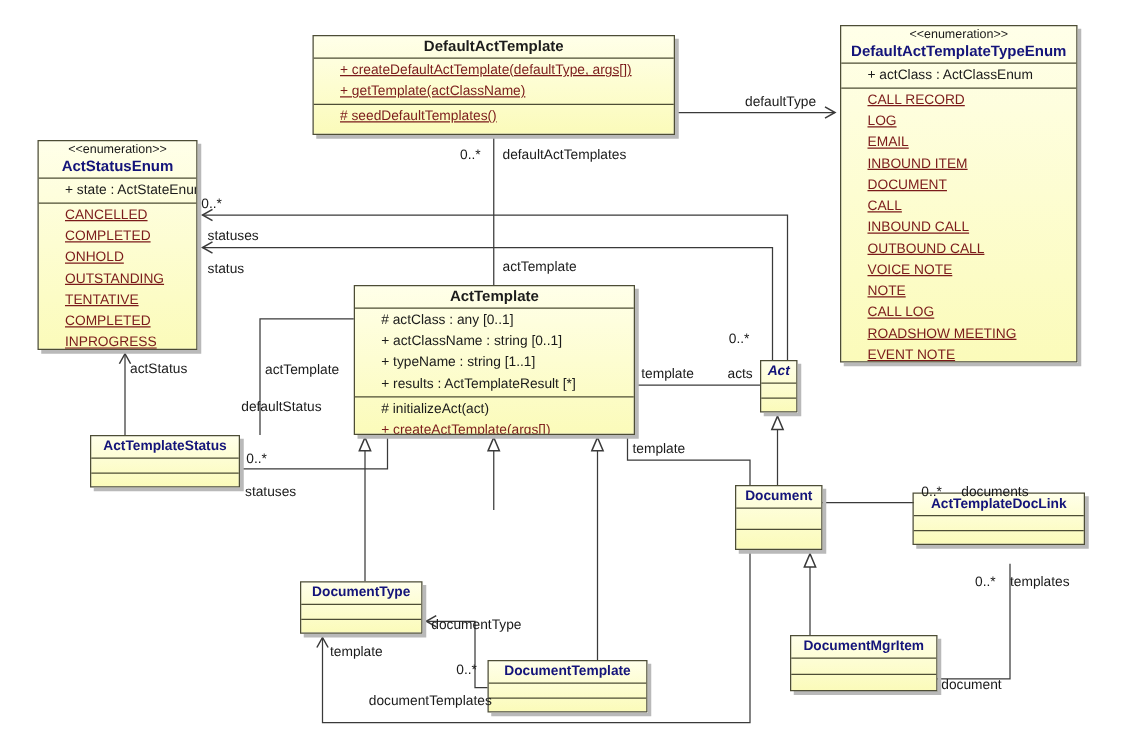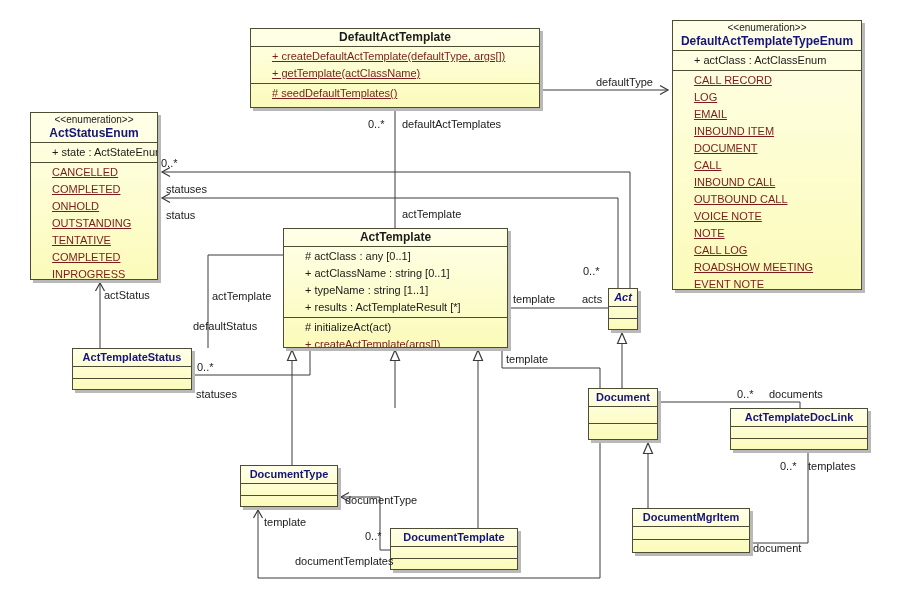--- a/index.html
+++ b/index.html
@@ -166,21 +166,21 @@
     <div class="uml-comp"></div>
     <div class="uml-comp"></div>
   </div>
 
   <div class="uml-box" style="left:608px;top:288px;width:30px;height:42px">
     <div class="uml-title blue small italic">Act</div>
     <div class="uml-comp"></div>
     <div class="uml-comp"></div>
   </div>
 
-  <div class="uml-box" style="left:730px;top:408px;width:138px;height:42px">
+  <div class="uml-box" style="left:730px;top:394px;width:138px;height:42px">
     <div class="uml-title blue small">ActTemplateDocLink</div>
     <div class="uml-comp"></div>
     <div class="uml-comp"></div>
   </div>
 
   <div class="uml-box" style="left:632px;top:508px;width:118px;height:45px">
     <div class="uml-title blue small">DocumentMgrItem</div>
     <div class="uml-comp"></div>
     <div class="uml-comp"></div>
   </div>

